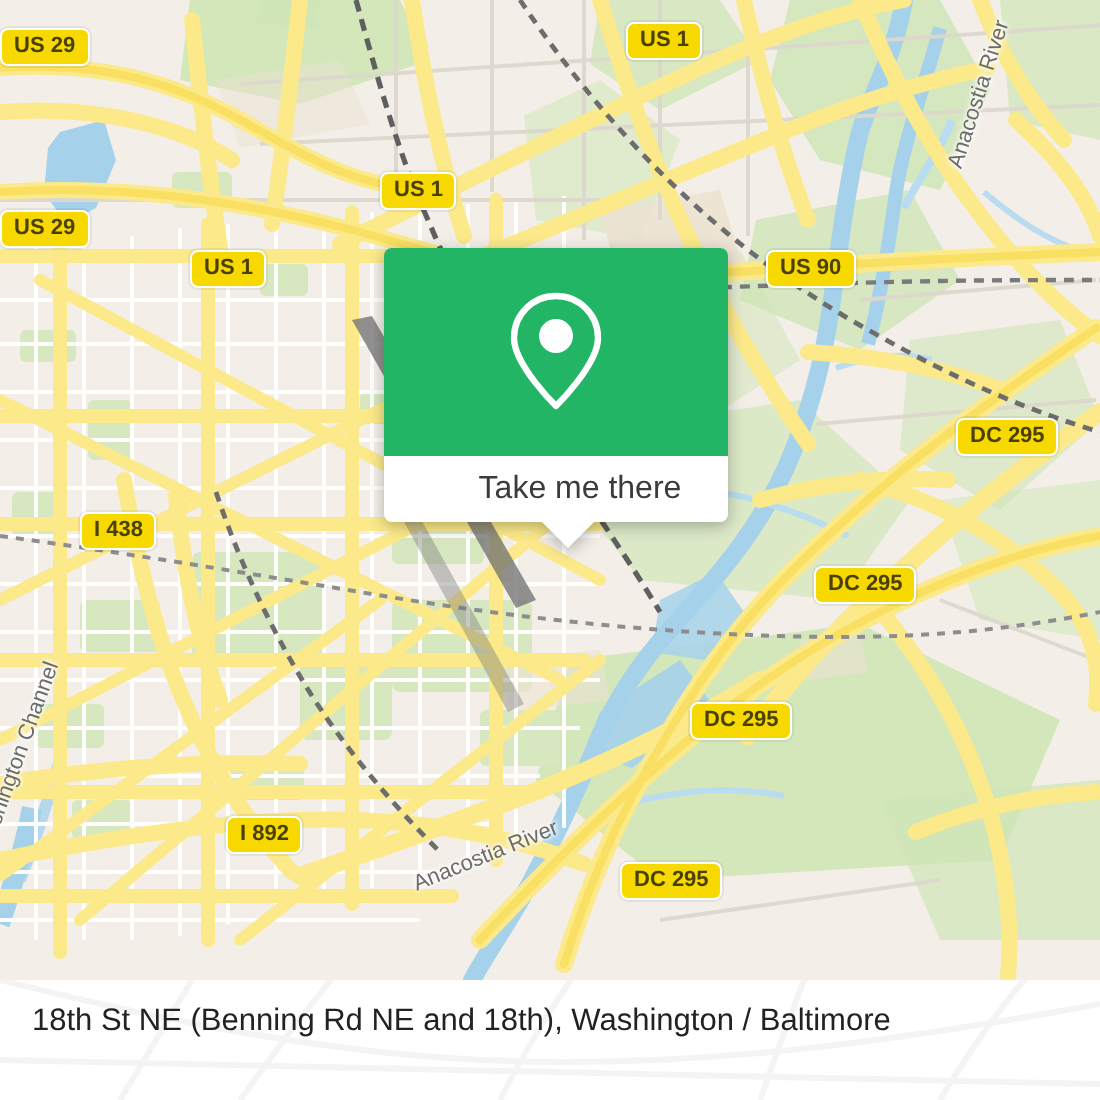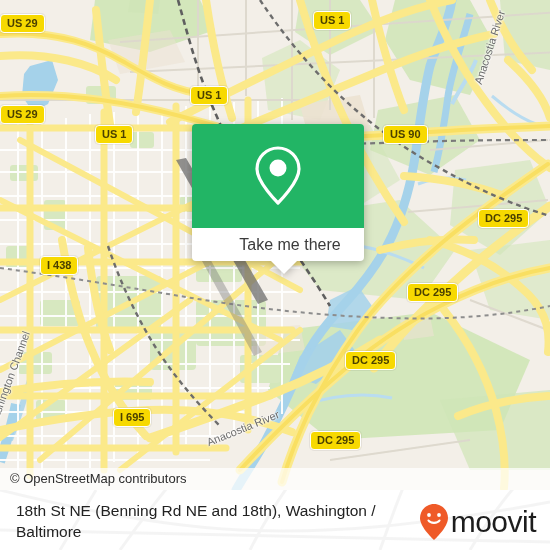--- a/index.html
+++ b/index.html
@@ -300,31 +300,30 @@
       <span class="shield" style="left:0px;top:14px;">US 29</span>
       <span class="shield" style="left:190px;top:86px;">US 1</span>
       <span class="shield" style="left:313px;top:11px;">US 1</span>
       <span class="shield" style="left:0px;top:105px;">US 29</span>
       <span class="shield" style="left:95px;top:125px;">US 1</span>
       <span class="shield" style="left:383px;top:125px;">US 90</span>
       <span class="shield" style="left:478px;top:209px;">DC 295</span>
       <span class="shield" style="left:40px;top:256px;">I 438</span>
       <span class="shield" style="left:407px;top:283px;">DC 295</span>
       <span class="shield" style="left:345px;top:351px;">DC 295</span>
-      <span class="shield" style="left:113px;top:408px;">I 695</span>
+      <span class="shield" style="left:113px;top:408px;">I 892</span>
       <span class="shield" style="left:310px;top:431px;">DC 295</span>
     </div>
 
     <div>
       <span class="riverlabel" style="left:472px;top:82px;transform:rotate(-72deg);transform-origin:0 0;">Anacostia River</span>
       <span class="riverlabel" style="left:205px;top:437px;transform:rotate(-22deg);transform-origin:0 0;">Anacostia River</span>
       <span class="riverlabel" style="left:-14px;top:425px;transform:rotate(-70deg);transform-origin:0 0;">Washington Channel</span>
     </div>
 
-    <div id="attrib">© OpenStreetMap contributors</div>
   </div>
 
   <div id="card">
     <div id="card-top">
       <svg width="52" height="62" viewBox="0 0 52 62">
         <path d="M26 3 C14.3 3 5 12.3 5 24 C5 37.5 26 58 26 58 C26 58 47 37.5 47 24 C47 12.3 37.7 3 26 3 Z" fill="none" stroke="#ffffff" stroke-width="3.2" stroke-linejoin="round"></path>
         <circle cx="26" cy="23" r="8.5" fill="#ffffff"></circle>
       </svg>
     </div>
     <div id="card-bottom">
@@ -340,25 +339,16 @@
         <path d="M120,360 C150,318 180,280 214,244"></path>
         <path d="M250,360 C270,320 296,282 326,248"></path>
         <path d="M380,360 C392,326 404,292 420,260"></path>
         <path d="M470,360 C488,330 508,302 532,278"></path>
         <path d="M0,340 L550,352"></path>
         <path d="M60,360 L96,300"></path>
       </g>
     </svg>
     <div id="footer-inner">
       <div id="place-title">18th St NE (Benning Rd NE and 18th), Washington / Baltimore</div>
-      <div id="brand">
-        <svg width="30" height="38" viewBox="0 0 30 38">
-          <path d="M15 1 C7.3 1 1 7.3 1 15 C1 24.5 15 37 15 37 C15 37 29 24.5 29 15 C29 7.3 22.7 1 15 1 Z" fill="#ef5a28"></path>
-          <circle cx="10" cy="12" r="1.9" fill="#ffffff"></circle>
-          <circle cx="20" cy="12" r="1.9" fill="#ffffff"></circle>
-          <path d="M9.5 17.5 C11.4 20.6 18.6 20.6 20.5 17.5" fill="none" stroke="#ffffff" stroke-width="2.1" stroke-linecap="round"></path>
-        </svg>
-        <span id="brand-word">moovit</span>
-      </div>
     </div>
   </div>
 
 </div>
 
 </body></html>

